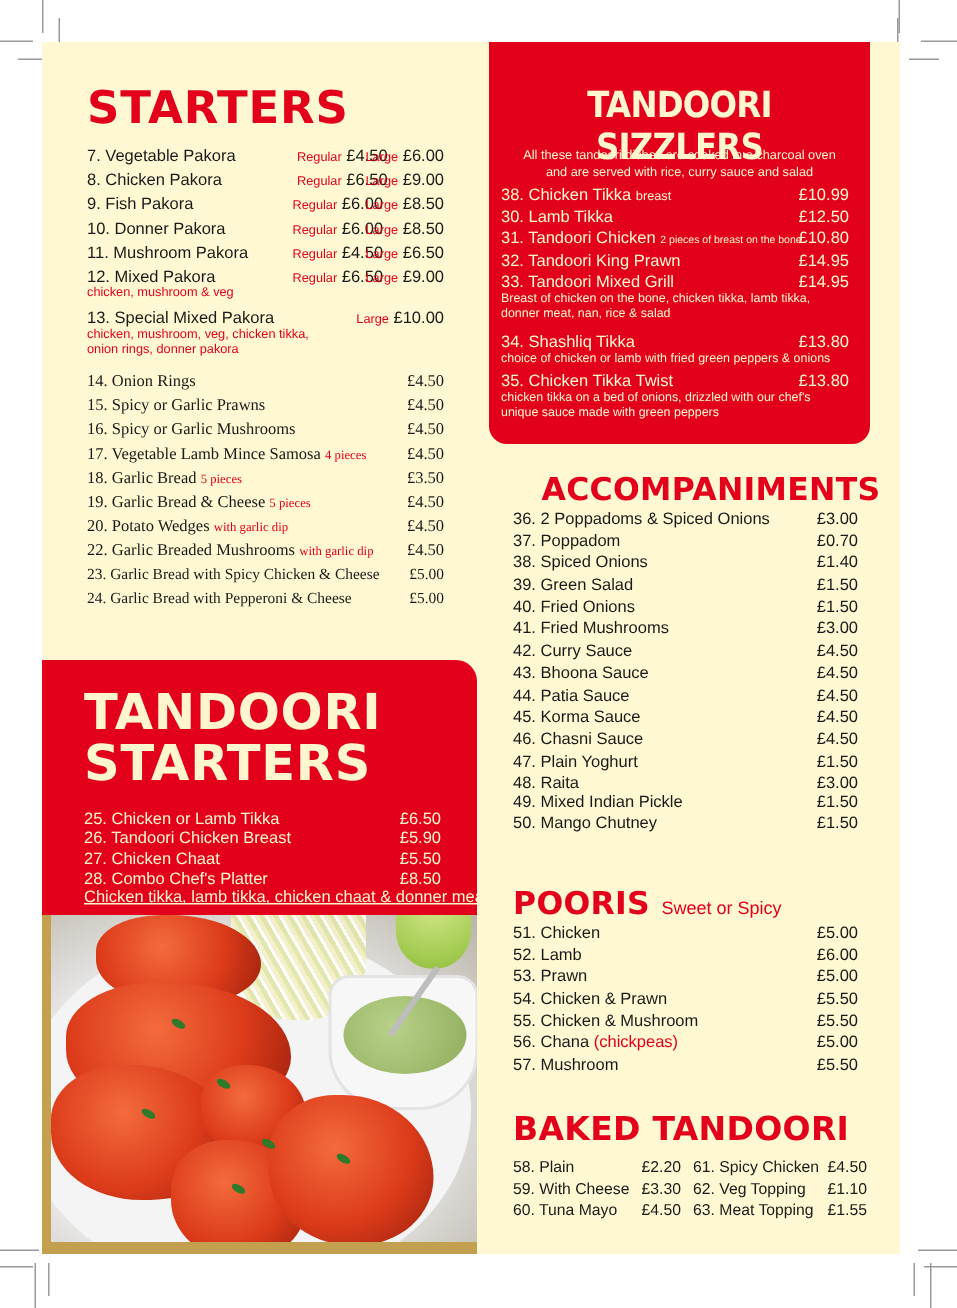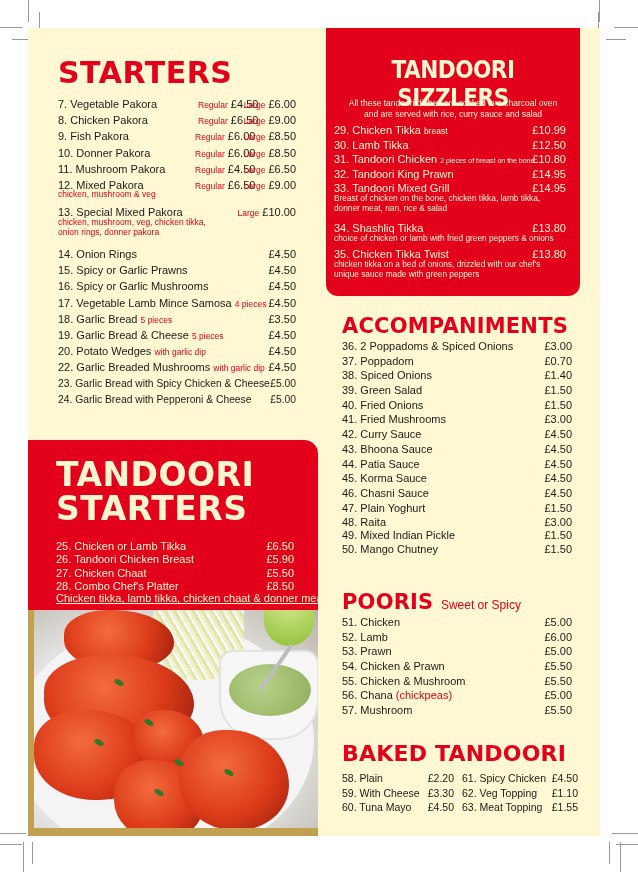--- a/index.html
+++ b/index.html
@@ -142,21 +142,21 @@
     </div>
     <div class="note" style="margin-top:-4px;margin-bottom:4px">chicken, mushroom &amp; veg</div>
     <div class="row">
       <span class="nm">13. Special Mixed Pakora</span>
       <span class="lg"><small>Large</small> <span>£10.00</span></span>
     </div>
     <div class="note" style="margin-top:-3px">chicken, mushroom, veg, chicken tikka,</div>
     <div class="note" style="margin-bottom:3px">onion rings, donner pakora</div>
   </div>
 
-  <div class="list" style="left:30px;top:218px;width:238px;">
+  <div class="list" style="left:30px;top:218px;width:238px;font-family:Liberation Serif, serif;">
     <div class="row">
         <span class="nm"><span>14. Onion Rings</span></span>
         <span class="pr">£4.50</span>
       </div>
     <div class="row">
         <span class="nm"><span>15. Spicy or Garlic Prawns</span></span>
         <span class="pr">£4.50</span>
       </div>
     <div class="row">
         <span class="nm"><span>16. Spicy or Garlic Mushrooms</span></span>
@@ -243,21 +243,21 @@
   </div>
 
   <div class="sizzlers">
     <div class="title">TANDOORI SIZZLERS</div>
     <div class="intro">
       <div>All these tandoori dishes are cooked in a charcoal oven</div>
       <div>and are served with rice, curry sauce and salad</div>
     </div>
     <div class="list">
       <div class="row">
-          <span class="nm"><span>29. Chicken Tikka</span> <span class="sub" style="font-size:8.5px">breast</span></span>
+          <span class="nm"><span>38. Chicken Tikka</span> <span class="sub" style="font-size:8.5px">breast</span></span>
           <span class="pr">£10.99</span>
         </div>
       <div class="row">
           <span class="nm">30. Lamb Tikka</span>
           <span class="pr">£12.50</span>
         </div>
       <div class="row">
           <span class="nm"><span>31. Tandoori Chicken</span> <span class="sub">2 pieces of breast on the bone</span></span>
           <span class="pr">£10.80</span>
         </div>
@@ -276,21 +276,21 @@
         </div>
       <div class="note" style="margin-bottom:4px">choice of chicken or lamb with fried green peppers &amp; onions</div>
       <div class="row" style="height:12px">
           <span class="nm">35. Chicken Tikka Twist</span>
           <span class="pr">£13.80</span>
         </div>
       <div class="note">chicken tikka on a bed of onions, drizzled with our chef's unique sauce made with green peppers</div>
     </div>
   </div>
 
-  <h2 class="sec-h" style="left:314px;top:286px;text-align:right;">ACCOMPANIMENTS</h2>
+  <h2 class="sec-h" style="left:333px;top:286px;text-align:right;">ACCOMPANIMENTS</h2>
   <div class="r-list" style="top:311px;">
     <div class="row">
         <span class="nm">36. 2 Poppadoms &amp; Spiced Onions</span>
         <span class="pr">£3.00</span>
       </div>
     <div class="row">
         <span class="nm">37. Poppadom</span>
         <span class="pr">£0.70</span>
       </div>
     <div class="row">

